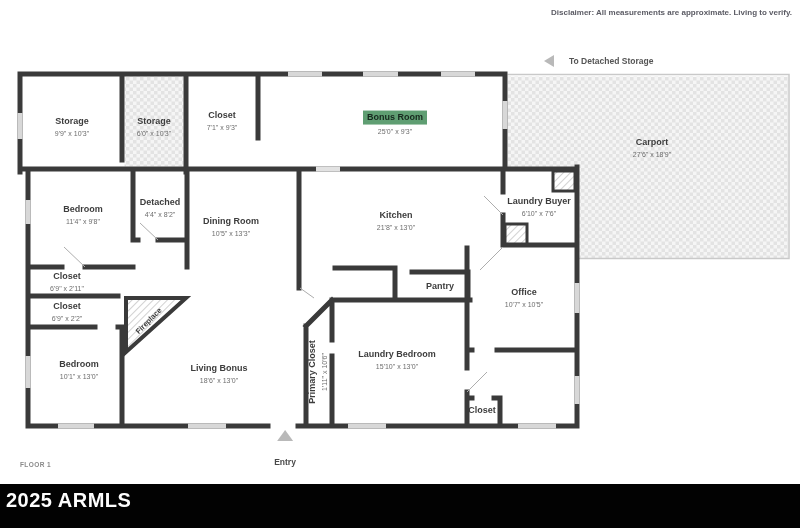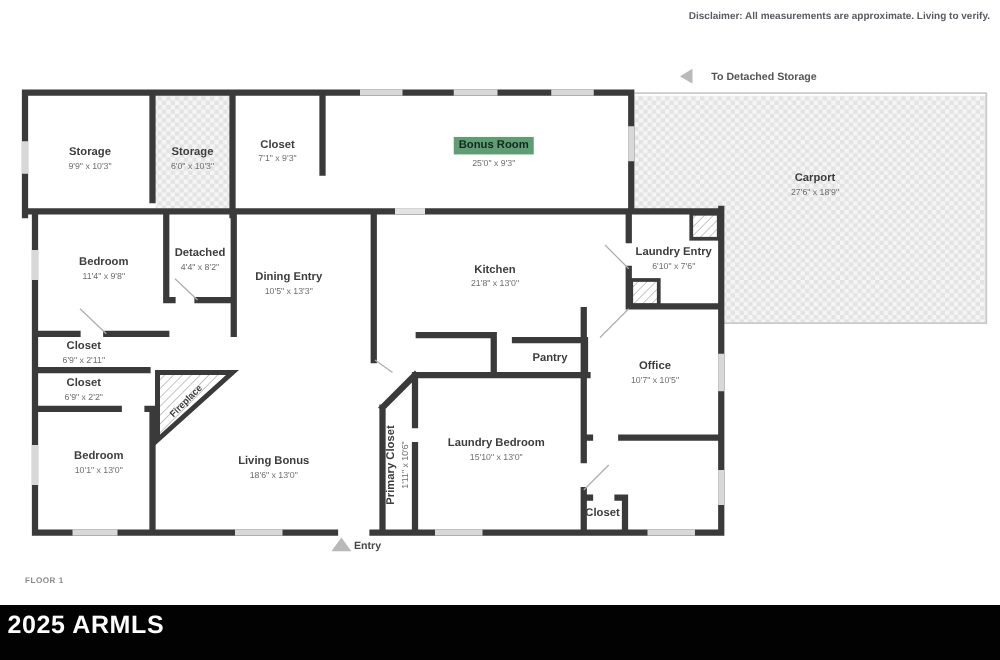--- a/index.html
+++ b/index.html
@@ -12,21 +12,21 @@
             border-right:10px solid #b9b9b9;}
   .plan-svg{position:absolute;left:0;top:0;}
   .room-label{position:absolute;transform:translate(-50%,-50%);text-align:center;line-height:1.3;
               white-space:nowrap;color:#4a4a4a;}
   .room-name{font-weight:bold;font-size:9px;color:#3d3d3d;display:block;}
   .room-dims{font-size:7px;color:#6d6d6d;display:block;margin-top:1px;}
   .hl .room-name{display:inline-block;background:#5f9e72;color:#16281d;padding:1px 4px;}
   .rot-ccw{transform:translate(-50%,-50%) rotate(-90deg);}
   .rot-fire{transform:translate(-50%,-50%) rotate(-45deg);}
   .entry-wrap{position:absolute;left:285px;top:430px;transform:translateX(-50%);
-              display:flex;flex-direction:row;align-items:center;gap:2px;}
+              display:flex;flex-direction:column;align-items:center;gap:16px;}
   .tri-up{width:0;height:0;border-left:8px solid transparent;border-right:8px solid transparent;
           border-bottom:11px solid #b9b9b9;}
   .entry-label{font-size:8.5px;font-weight:bold;color:#4a4a4a;}
   .floor-label{position:absolute;left:20px;top:461px;font-size:6.5px;font-weight:bold;
                color:#8a8a8a;letter-spacing:.4px;}
   .brand-bar{position:absolute;left:0;top:484px;width:800px;height:54px;background:#020202;}
   .brand-text{position:absolute;left:6px;top:5px;font-size:20px;font-weight:bold;color:#fdfdfd;
               letter-spacing:.5px;font-family:"Liberation Sans",sans-serif;}
 </style>
 </head>
@@ -146,29 +146,29 @@
   </div>
   <div class="room-label" style="left:83px;top:215px">
     <span class="room-name">Bedroom</span>
     <span class="room-dims">11'4" x 9'8"</span>
   </div>
   <div class="room-label" style="left:160px;top:208px">
     <span class="room-name">Detached</span>
     <span class="room-dims">4'4" x 8'2"</span>
   </div>
   <div class="room-label" style="left:231px;top:227px">
-    <span class="room-name">Dining Entry</span>
+    <span class="room-name">Dining Room</span>
     <span class="room-dims">10'5" x 13'3"</span>
   </div>
   <div class="room-label" style="left:396px;top:221px">
     <span class="room-name">Kitchen</span>
     <span class="room-dims">21'8" x 13'0"</span>
   </div>
   <div class="room-label" style="left:539px;top:207px">
-    <span class="room-name">Laundry Entry</span>
+    <span class="room-name">Laundry Buyer</span>
     <span class="room-dims">6'10" x 7'6"</span>
   </div>
   <div class="room-label" style="left:67px;top:282px">
     <span class="room-name">Closet</span>
     <span class="room-dims">6'9" x 2'11"</span>
   </div>
   <div class="room-label" style="left:67px;top:312px">
     <span class="room-name">Closet</span>
     <span class="room-dims">6'9" x 2'2"</span>
   </div>

